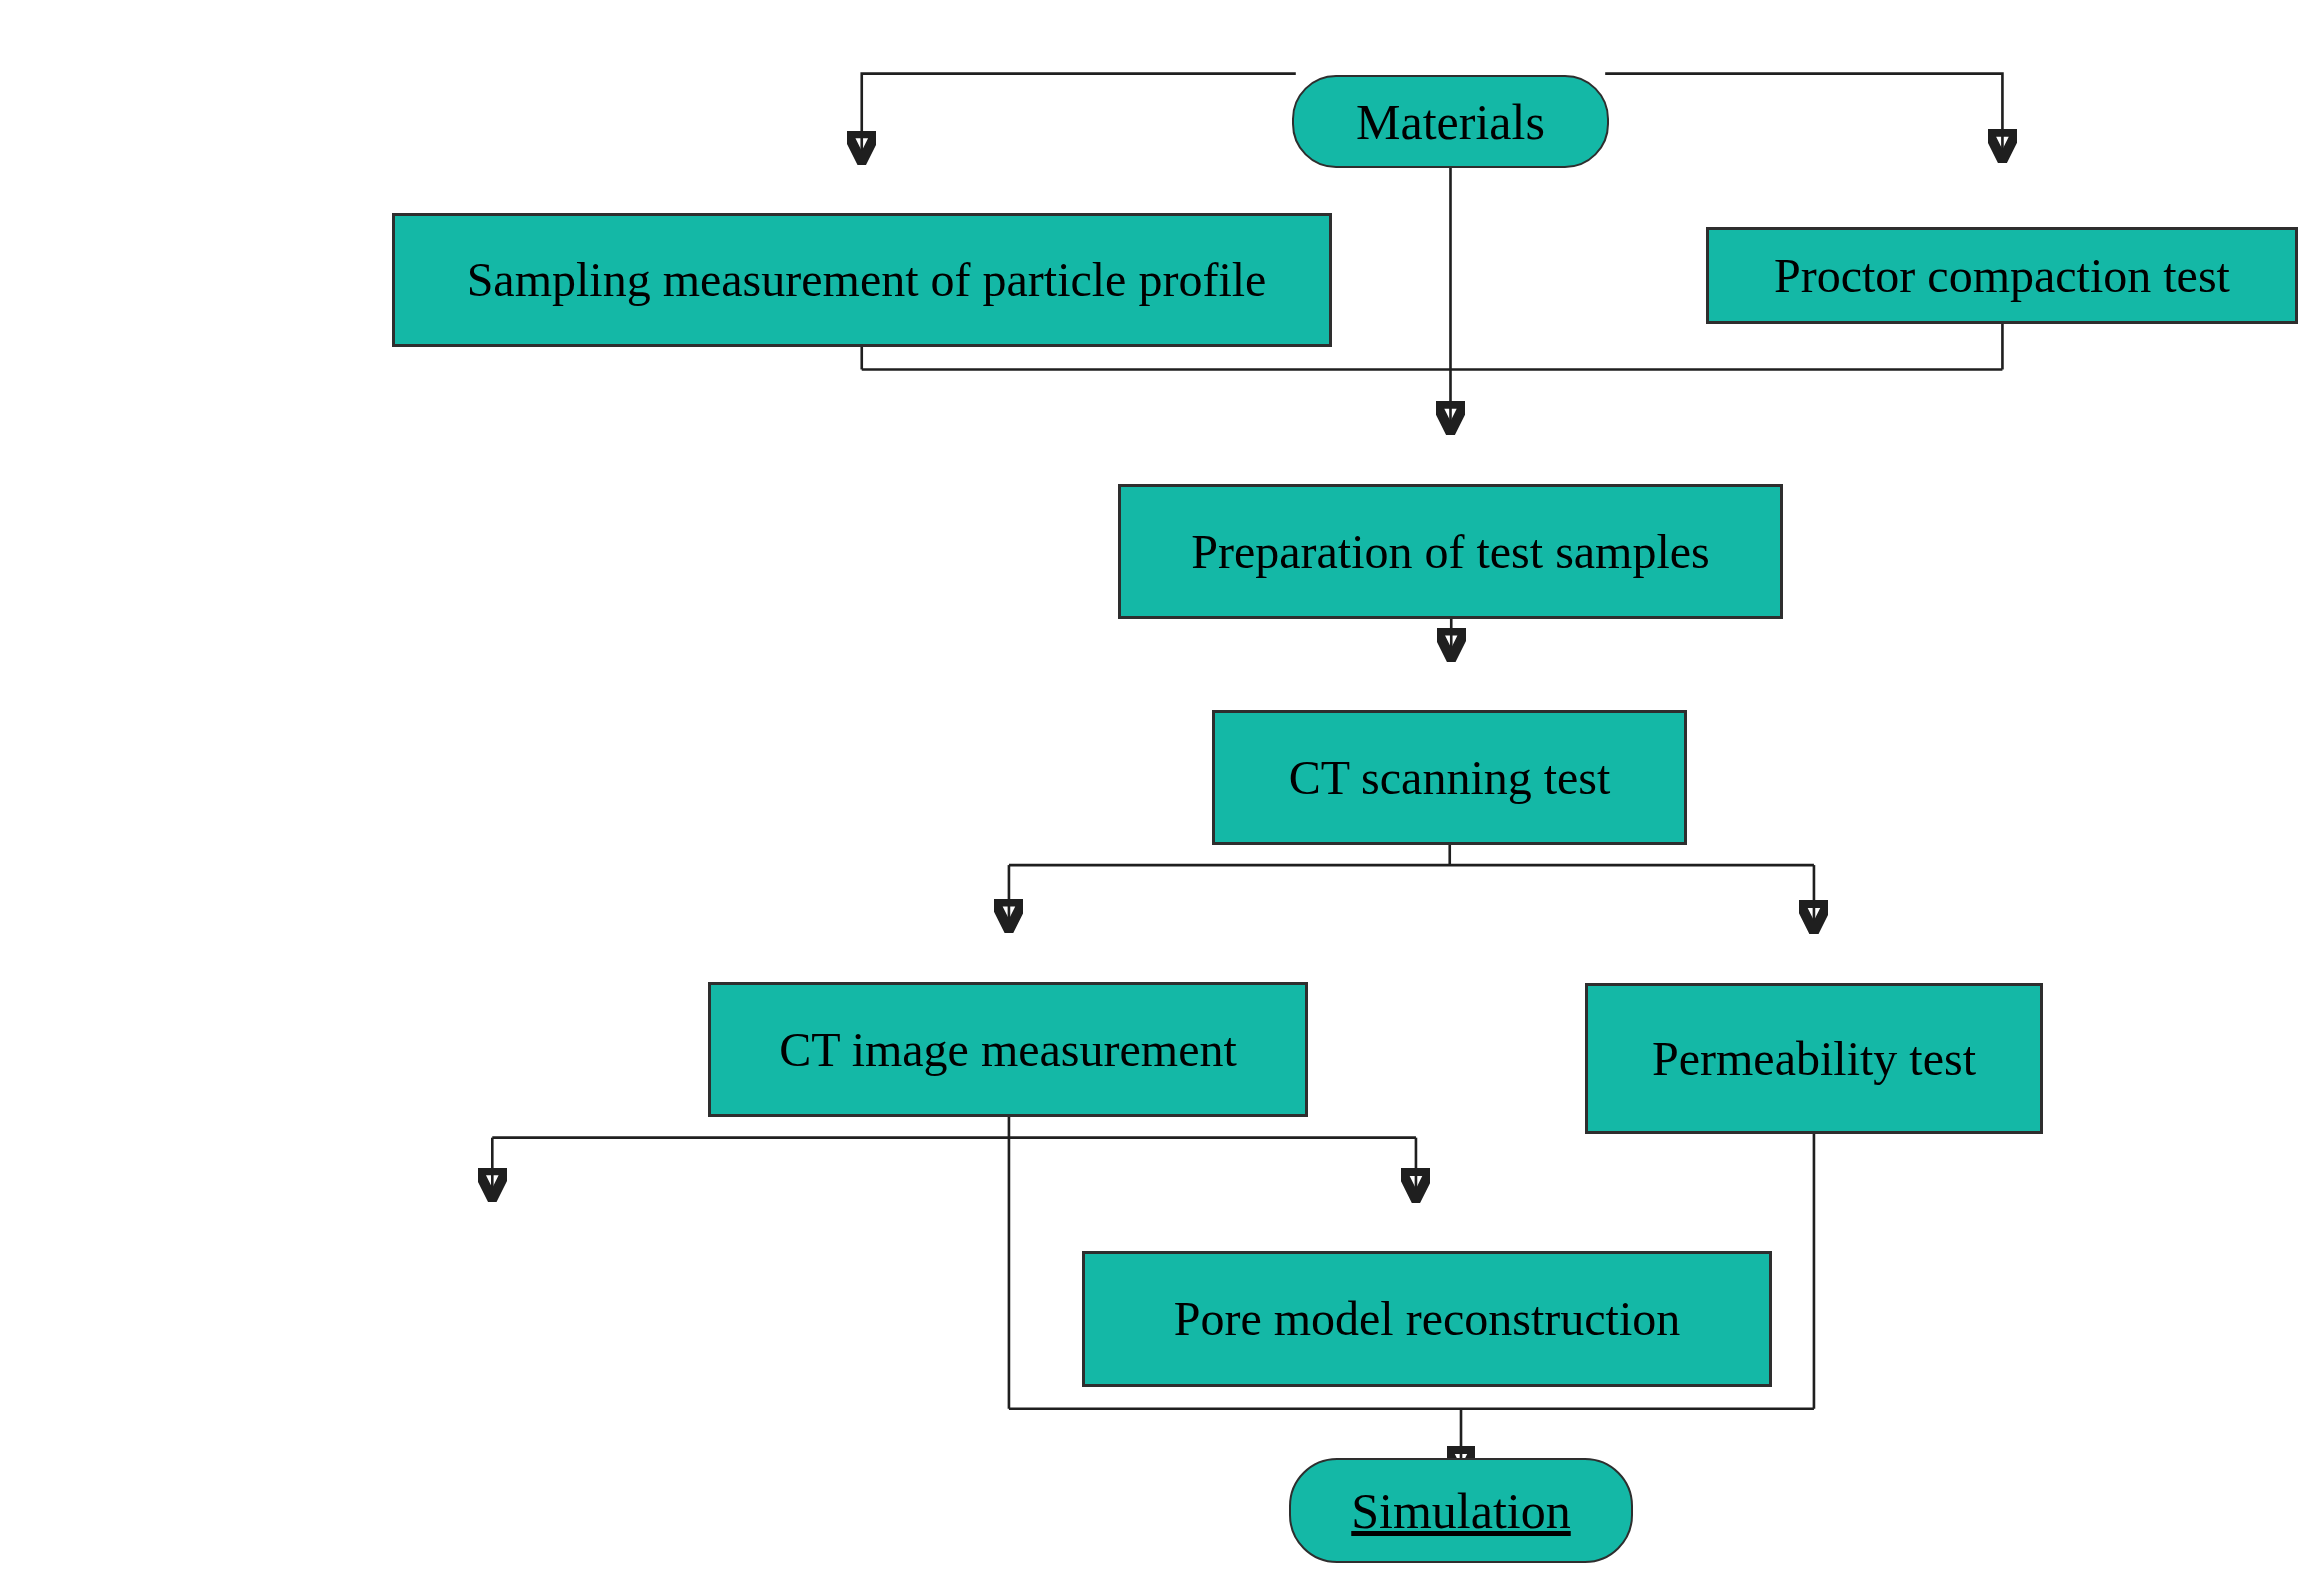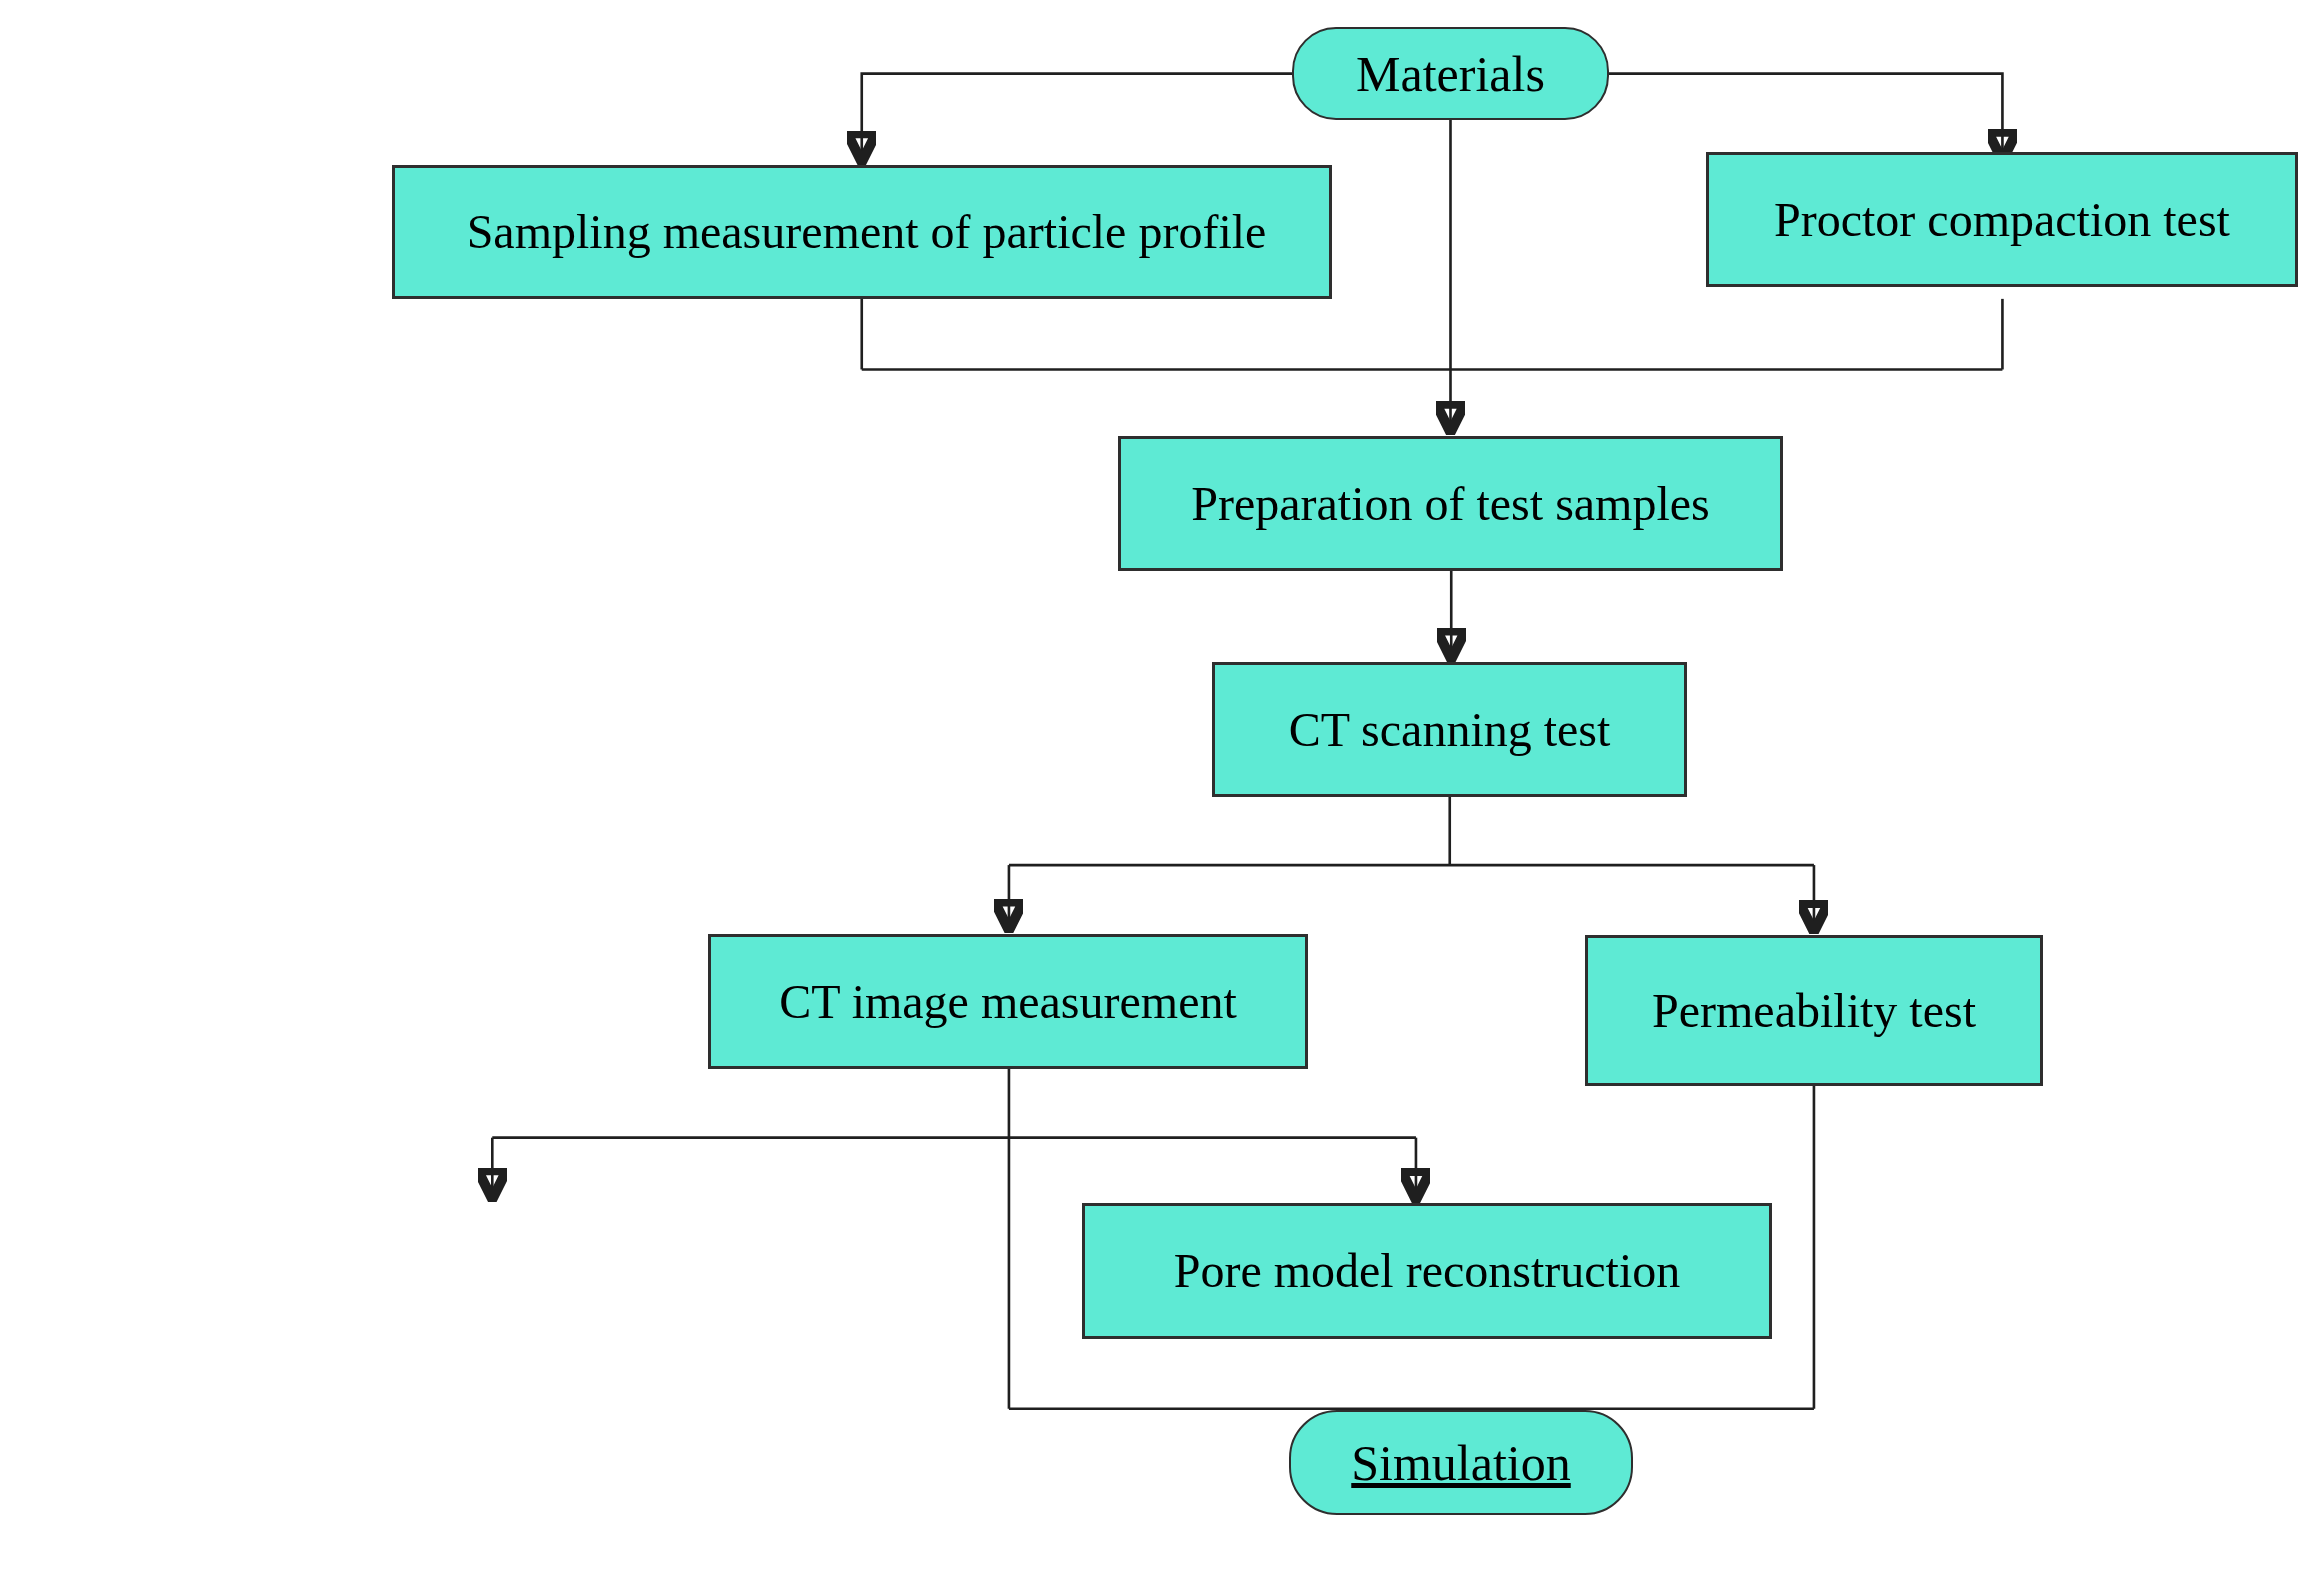--- a/index.html
+++ b/index.html
@@ -26,36 +26,37 @@
     fill: none;
     stroke: #1f1f1f;
     stroke-width: 3.5;
   }
   .node {
     position: absolute;
     box-sizing: border-box;
     display: flex;
     align-items: center;
     justify-content: center;
-    background: #5eead4;
+    background: #14b8a6;
     border: 3px solid #2e2e2e;
     color: #000000;
     font-size: 48px;
     line-height: 1;
     white-space: nowrap;
     text-align: center;
+    margin-top: 48px;
   }
   .node.stadium {
     border-width: 2.3px;
     font-size: 50px;
   }
   
   #n-materials      { left: 1292px; top: 27px;   width: 317px;  height: 93px; border-radius: 44px; }
   #n-sampling       { left: 392px;  top: 165px;  width: 940px; height: 134px; padding-left: 9px; }
-  #n-proctor        { left: 1706px; top: 152px;  width: 592px;  height: 135px; }
+  #n-proctor        { left: 1706px; top: 179px;  width: 592px;  height: 97px; }
   #n-preparation    { left: 1118px; top: 436px;  width: 665px;  height: 135px; }
   #n-ct-scanning    { left: 1212px; top: 662px;  width: 475px;  height: 135px; }
   #n-ct-segmentation{ left: 708px;  top: 934px; width: 600px;  height: 135px; }
   #n-permeability   { left: 1585px; top: 935px; width: 458px;  height: 151px; }
   #n-fractal        { left: 21px;   top: 1203px; width: 943px; height: 139px; }
   #n-pore-model     { left: 1082px; top: 1203px; width: 690px;  height: 136px; }
   #n-simulation     { left: 1289px; top: 1410px; width: 344px;  height: 105px; border-radius: 48px; text-decoration: underline; }
 </style>
 </head>
 <body>

